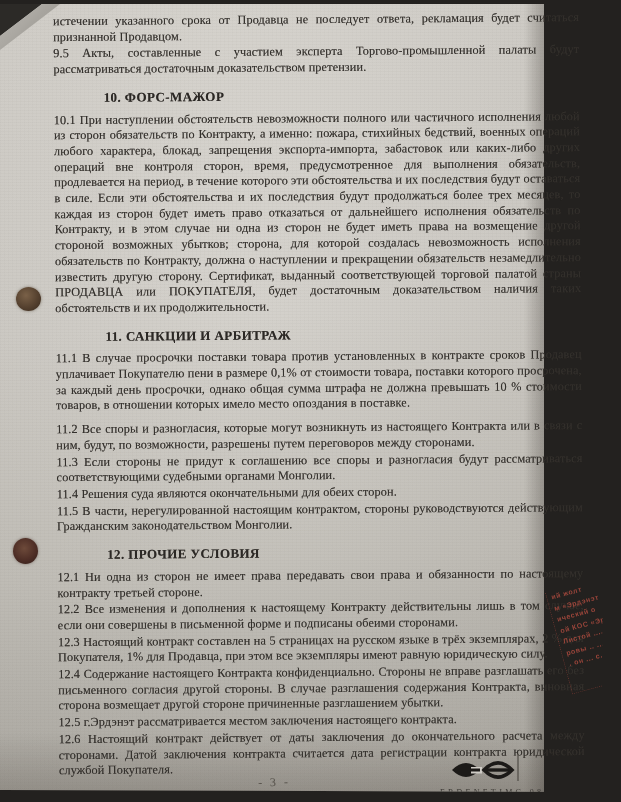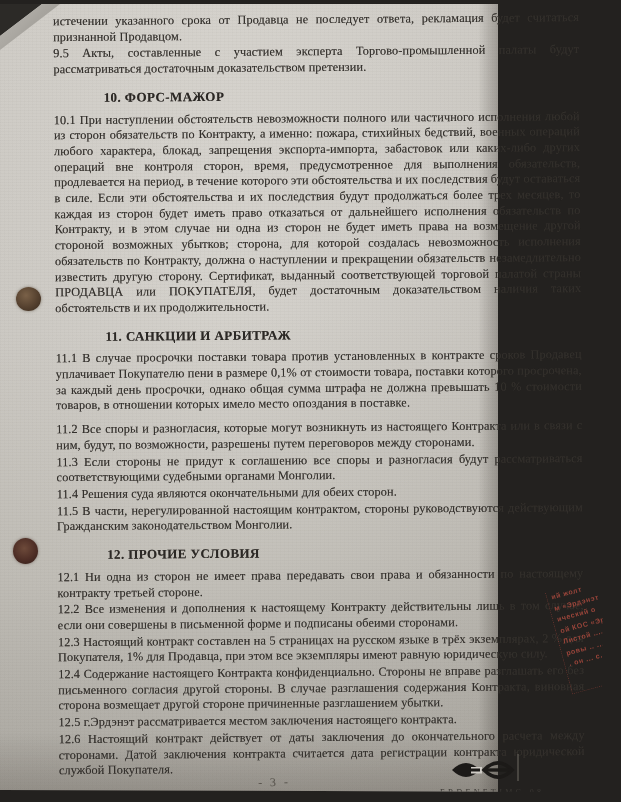--- a/index.html
+++ b/index.html
@@ -2,21 +2,21 @@
 <html><head>
 <meta charset="utf-8">
 <style>
   html,body{margin:0;padding:0;}
   body{
     width:621px;height:802px;position:relative;overflow:hidden;
     background:#23211f;
     font-family:"Liberation Serif","DejaVu Serif",serif;
   }
   .page{
-    position:absolute;left:0;top:4px;width:498px;height:788px;
+    position:absolute;left:0;top:4px;width:544px;height:788px;
     clip-path:polygon(0 0,608px 0,601px 788px,0 786px);
     background:
       linear-gradient(to left, rgba(40,35,30,0.28), rgba(40,35,30,0) 20px),
       linear-gradient(to top, rgba(50,42,34,0.20), rgba(50,42,34,0) 60px),
       radial-gradient(ellipse at 45% 35%, rgba(255,255,255,0.06), rgba(20,15,10,0.07)),
       linear-gradient(176deg,#d8d5cf 0%,#d2cfc9 40%,#c6c3bc 70%,#b0ada6 100%);
   }
   .grain{
     position:absolute;inset:0;pointer-events:none;
     background-image:

